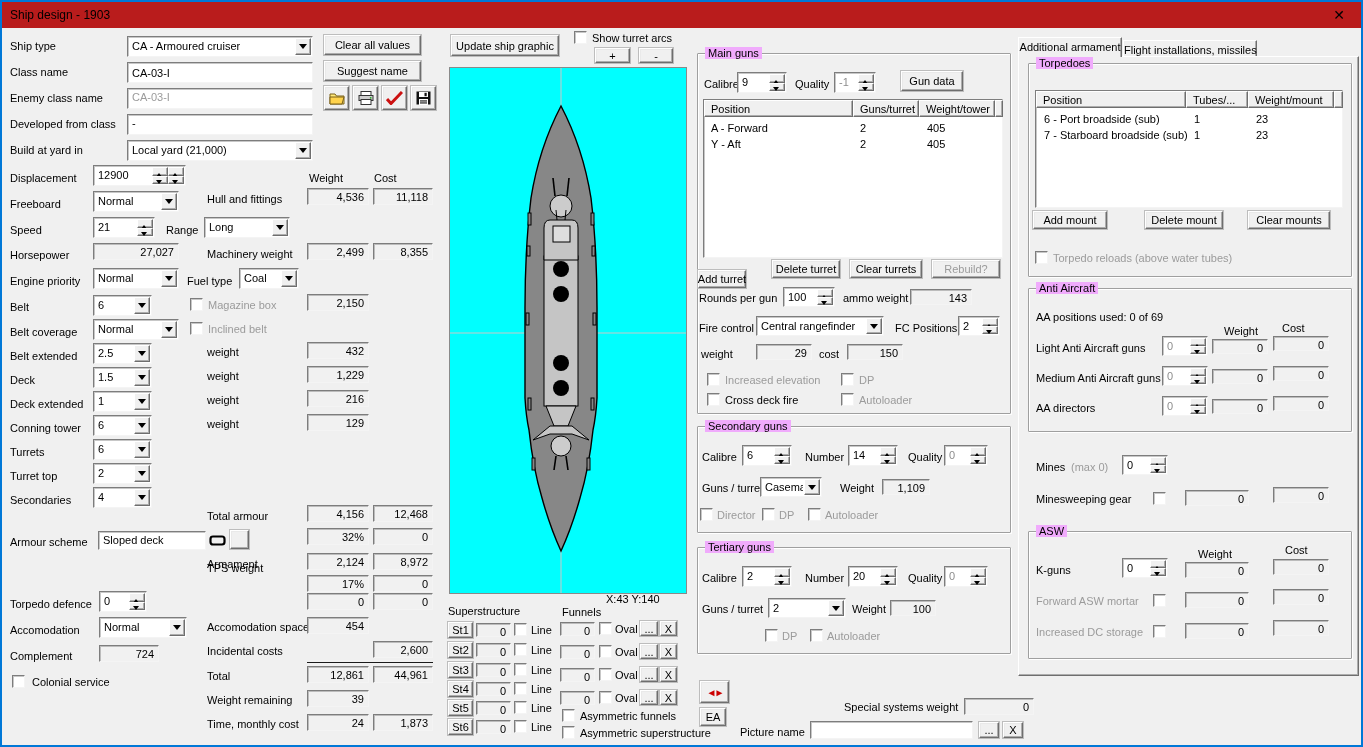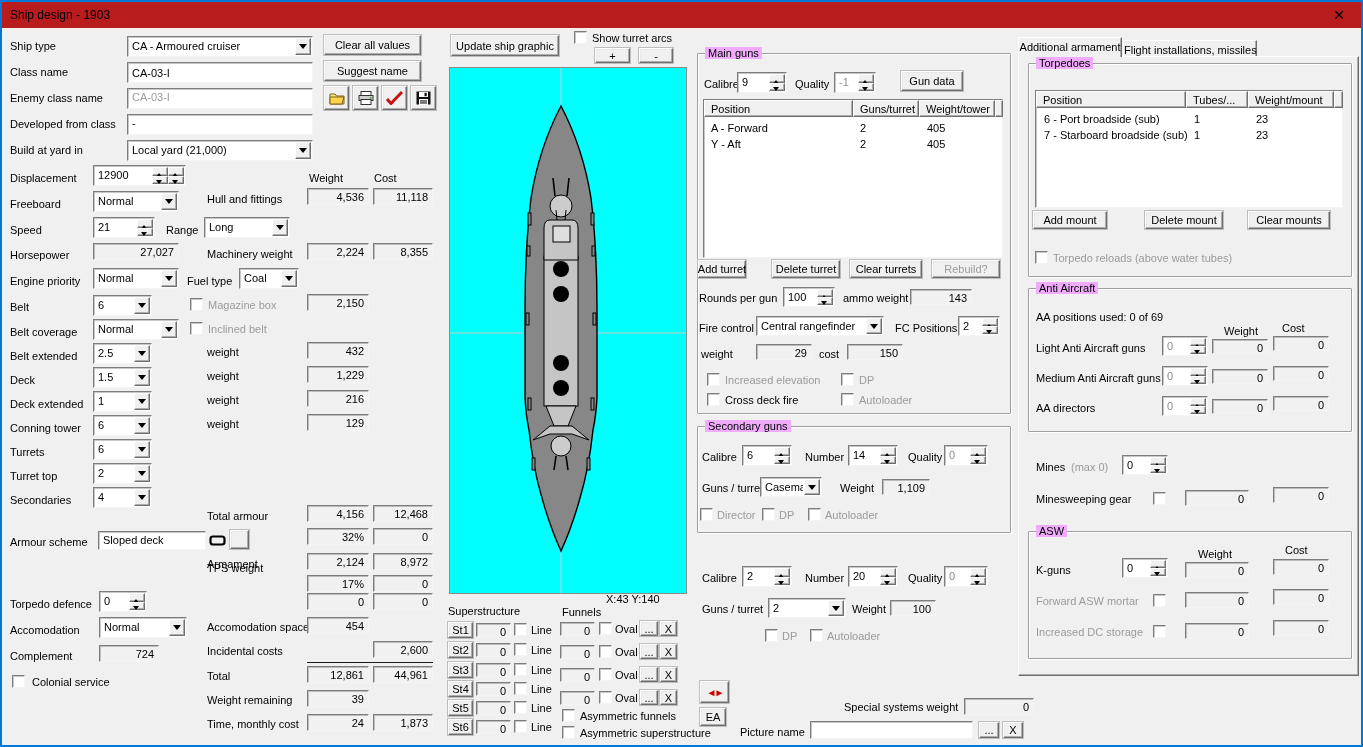--- a/index.html
+++ b/index.html
@@ -134,21 +134,21 @@
     </div>
   <div class="l" style="left:164px;top:222px">Range</div>
   <div class="dd" style="left:202px;top:215px;width:86px;height:21px">
       <span class="t">Long</span>
       <span class="b"></span>
     </div>
 
   <div class="l" style="left:8px;top:247px">Horsepower</div>
   <div class="ro" style="left:91px;top:241px;width:86px;height:17px">27,027</div>
   <div class="l" style="left:205px;top:246px">Machinery weight</div>
-  <div class="ro" style="left:305px;top:241px;width:62px;height:17px">2,224</div>
+  <div class="ro" style="left:305px;top:241px;width:62px;height:17px">2,499</div>
   <div class="ro" style="left:371px;top:241px;width:60px;height:17px">8,355</div>
 
   <div class="l" style="left:8px;top:273px">Engine priority</div>
   <div class="dd" style="left:91px;top:266px;width:86px;height:21px">
       <span class="t">Normal</span>
       <span class="b"></span>
     </div>
   <div class="l" style="left:185px;top:273px">Fuel type</div>
   <div class="dd" style="left:237px;top:266px;width:60px;height:21px">
       <span class="t">Coal</span>
@@ -403,21 +403,21 @@
     <div class="hc" style="left:215px;width:76px">Weight/tower</div>
     <div class="hc" style="left:291px;width:8px"></div>
     <div class="tc" style="left:7px;top:22px">A - Forward</div>
     <div class="tc" style="left:156px;top:22px">2</div>
     <div class="tc" style="left:223px;top:22px">405</div>
     <div class="tc" style="left:7px;top:38px">Y - Aft</div>
     <div class="tc" style="left:156px;top:38px">2</div>
     <div class="tc" style="left:223px;top:38px">405</div>
   </div>
 
-  <div class="btn" style="left:696px;top:258px;width:48px;height:18px">Add turret</div>
+  <div class="btn" style="left:696px;top:268px;width:48px;height:18px">Add turret</div>
   <div class="btn" style="left:770px;top:258px;width:68px;height:18px">Delete turret</div>
   <div class="btn" style="left:848px;top:258px;width:72px;height:18px">Clear turrets</div>
   <div class="btn dis" style="left:930px;top:258px;width:68px;height:18px">Rebuild?</div>
 
   <div class="l" style="left:697px;top:290px">Rounds per gun</div>
   <div class="spin" style="left:781px;top:285px;width:52px;height:20px">
       <span class="t">100</span>
       <span class="sp">
         <i class="u"></i>
         <i class="d"></i>
@@ -488,20 +488,23 @@
     </div>
   <div class="l" style="left:838px;top:480px">Weight</div>
   <div class="ro" style="left:880px;top:477px;width:48px;height:16px">1,109</div>
   <span class="cb" style="left:698px;top:506px"></span>
   <div class="l g" style="left:715px;top:507px">Director</div>
   <span class="cb" style="left:760px;top:506px"></span>
   <div class="l g" style="left:777px;top:507px">DP</div>
   <span class="cb" style="left:806px;top:506px"></span>
   <div class="l g" style="left:823px;top:507px">Autoloader</div>
 
+  <div class="group" style="left:695px;top:545px;width:312px;height:105px">
+    <span class="glg">Tertiary guns</span>
+  </div>
   <div class="l" style="left:700px;top:570px">Calibre</div>
   <div class="spin" style="left:740px;top:564px;width:50px;height:21px">
       <span class="t">2</span>
       <span class="sp">
         <i class="u"></i>
         <i class="d"></i>
       </span>
     </div>
   <div class="l" style="left:803px;top:570px">Number</div>
   <div class="spin" style="left:846px;top:564px;width:50px;height:21px">

